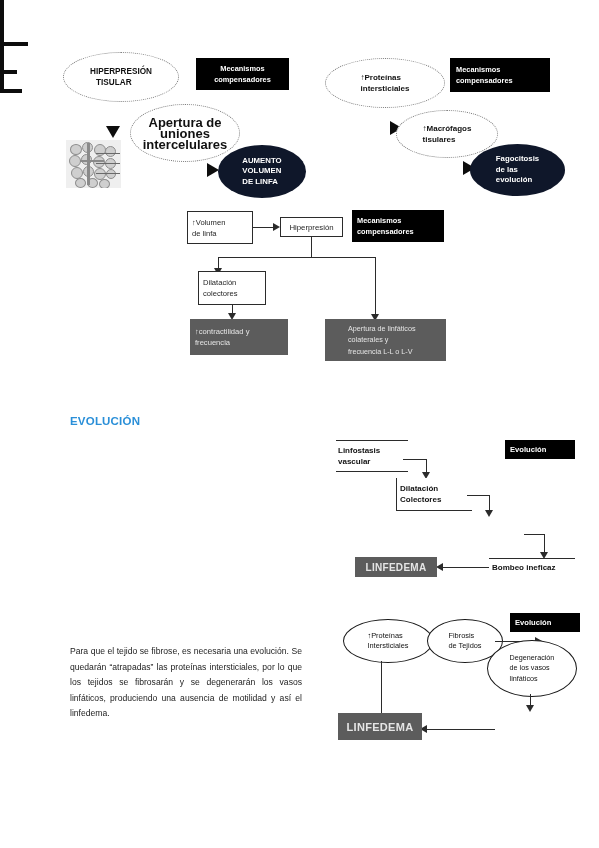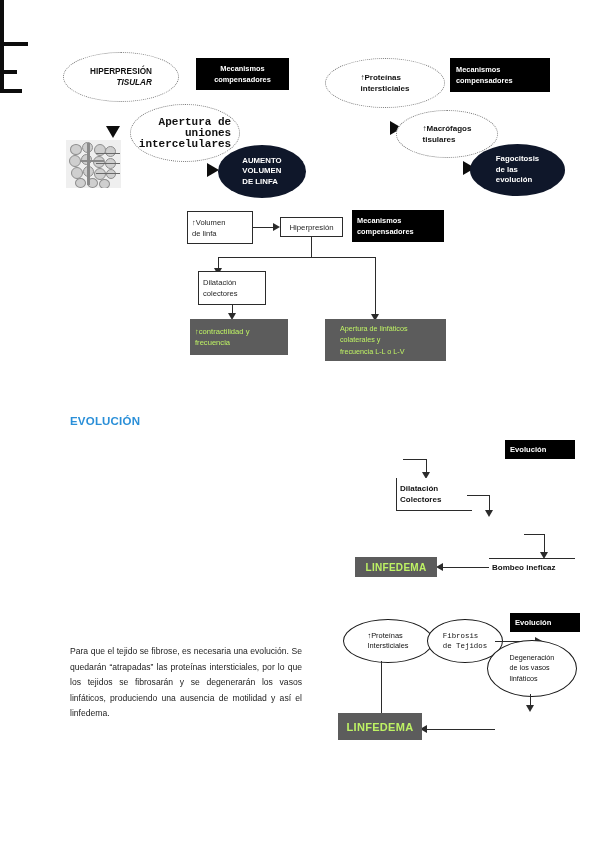--- a/index.html
+++ b/index.html
@@ -11,21 +11,21 @@
   
   .abs{position:absolute;}
   .ell{position:absolute;border-radius:50%;display:flex;align-items:center;
        justify-content:center;text-align:center;box-sizing:border-box;}
   .ell-dot{border:1px dotted #7a7a7a;background:#fff;}
   .ell-solid{border:1px solid #1a1a1a;background:#fff;}
   .ell-gray{background:#0f172a;border:none;color:#ffffff;}
   .bx{position:absolute;box-sizing:border-box;display:flex;align-items:center;}
   .bx-line{border:1px solid #2b2b2b;background:#fff;color:#222;}
   .bx-black{background:#000000;color:#ffffff;}
-  .bx-gray{background:#5c5c5c;color:#bef264;}
+  .bx-gray{background:#5c5c5c;color:#e5e5e5;}
   .line{position:absolute;background:#2b2b2b;}
   .line-h{height:1px;}
   .line-v{width:1px;}
   .thick-h{height:2px;background:#111;}
   .thick-v{width:2px;background:#111;}
 
   
   .ah-r{position:absolute;width:0;height:0;border-top:4px solid transparent;
         border-bottom:4px solid transparent;border-left:7px solid #2b2b2b;}
   .ah-d{position:absolute;width:0;height:0;border-left:4px solid transparent;
@@ -50,21 +50,21 @@
   .micro .lead{position:absolute;height:1px;background:#6a6a6a;}
 </style>
 </head>
 <body>
 
 <div class="page">
 
   <div class="ell ell-dot" style="left:63px;top:52px;width:116px;height:50px;">
     <div style="font-size:8.2px;font-weight:bold;color:#111;line-height:11.5px;">
       <div>HIPERPRESIÓN</div>
-      <div style="text-align:right;padding-left:6px;font-style:italic;">TISULAR</div>
+      <div style="text-align:left;padding-left:6px;">TISULAR</div>
     </div>
   </div>
 
   <div class="bx bx-black" style="left:196px;top:58px;width:93px;height:32px;justify-content:center;">
     <div style="font-size:7.4px;font-weight:bold;line-height:11px;text-align:center;width:100%;">
       <div>Mecanismos</div>
       <div>compensadores</div>
     </div>
   </div>
 
@@ -90,21 +90,21 @@
       <div class="cell" style="left:33px;top:39px;width:9px;height:8px;"></div>
       <div class="vein" style="left:21px;top:3px;width:3px;height:42px;"></div>
       <div class="vein" style="left:14px;top:20px;width:24px;height:2px;"></div>
       <div class="lead" style="left:30px;top:13px;width:24px;"></div>
       <div class="lead" style="left:30px;top:23px;width:24px;"></div>
       <div class="lead" style="left:30px;top:33px;width:24px;"></div>
     </div>
   </div>
 
   <div class="ell ell-dot" style="left:130px;top:104px;width:110px;height:58px;">
-    <div style="font-size:11px;font-weight:bold;color:#111;line-height:11px;text-align:right;font-family:Liberation Mono, monospace;">
+    <div style="font-size:13px;font-weight:bold;color:#111;line-height:11px;text-align:center;">
       <div>Apertura de</div>
       <div>uniones</div>
       <div>intercelulares</div>
     </div>
   </div>
 
   <div class="thick-v" style="left:181px;top:158px;height:14px;width:4px;background:#0d0d0d;"></div>
   <div class="thick-h" style="left:181px;top:168px;width:28px;height:4px;background:#0d0d0d;"></div>
   <div class="ah-r-big" style="left:207px;top:163px;"></div>
 
@@ -193,35 +193,42 @@
   <div class="line line-v" style="left:232px;top:305px;height:12px;"></div>
   <div class="ah-d" style="left:228px;top:313px;"></div>
 
   <div class="bx bx-gray" style="left:190px;top:319px;width:98px;height:36px;padding-left:5px;">
     <div style="font-size:7.6px;line-height:11.5px;">
       <div>↑contractilidad y</div>
       <div>frecuencia</div>
     </div>
   </div>
 
-  <div class="bx bx-gray" style="left:325px;top:319px;width:121px;height:42px;padding-left:15px;">
+  <div class="bx bx-gray" style="left:325px;top:319px;width:121px;height:42px;padding-left:23px;">
     <div style="font-size:7.2px;line-height:11.5px;">
       <div>Apertura de linfáticos</div>
       <div>colaterales y</div>
       <div>frecuencia L-L o L-V</div>
     </div>
   </div>
 
   <div class="abs t-sec" style="left:70px;top:415px;">EVOLUCIÓN</div>
 
 
   <div class="bx bx-black" style="left:505px;top:440px;width:70px;height:19px;padding-left:5px;">
     <span style="font-size:7.6px;font-weight:bold;">Evolución</span>
   </div>
 
+  <div class="bx" style="left:336px;top:440px;width:72px;height:32px;padding-left:2px;
+              border-top:1px solid #2b2b2b;border-bottom:1px solid #2b2b2b;background:#fff;">
+    <div style="font-size:8px;font-weight:bold;line-height:11.5px;color:#111;">
+      <div>Linfostasis</div>
+      <div>vascular</div>
+    </div>
+  </div>
 
   <div class="line line-h" style="left:403px;top:459px;width:23px;"></div>
   <div class="line line-v" style="left:426px;top:459px;height:17px;"></div>
   <div class="ah-d" style="left:422px;top:472px;"></div>
 
   <div class="bx" style="left:396px;top:478px;width:76px;height:33px;padding-left:3px;
               border-left:1px solid #2b2b2b;border-bottom:1px solid #2b2b2b;background:#fff;">
     <div style="font-size:8px;font-weight:bold;line-height:11.5px;color:#111;">
       <div>Dilatación</div>
       <div>Colectores</div>
@@ -256,21 +263,21 @@
   </div>
 
   <div class="ell ell-solid" style="left:343px;top:619px;width:90px;height:44px;">
     <div style="font-size:7.4px;line-height:10.5px;color:#111;text-align:left;">
       <div>↑Proteínas</div>
       <div>Intersticiales</div>
     </div>
   </div>
 
   <div class="ell ell-solid" style="left:427px;top:619px;width:76px;height:44px;">
-    <div style="font-size:7.4px;line-height:10.5px;color:#111;text-align:left;font-family:Liberation Mono, monospace;">
+    <div style="font-size:7.4px;line-height:10.5px;color:#111;text-align:left;">
       <div>Fibrosis</div>
       <div>de Tejidos</div>
     </div>
   </div>
 
   <div class="line line-h" style="left:495px;top:641px;width:43px;"></div>
   <div class="ah-r" style="left:535px;top:637px;"></div>
 
   <div class="ell ell-solid" style="left:487px;top:640px;width:90px;height:57px;">
     <div style="font-size:7.2px;line-height:10.5px;color:#111;text-align:left;">

